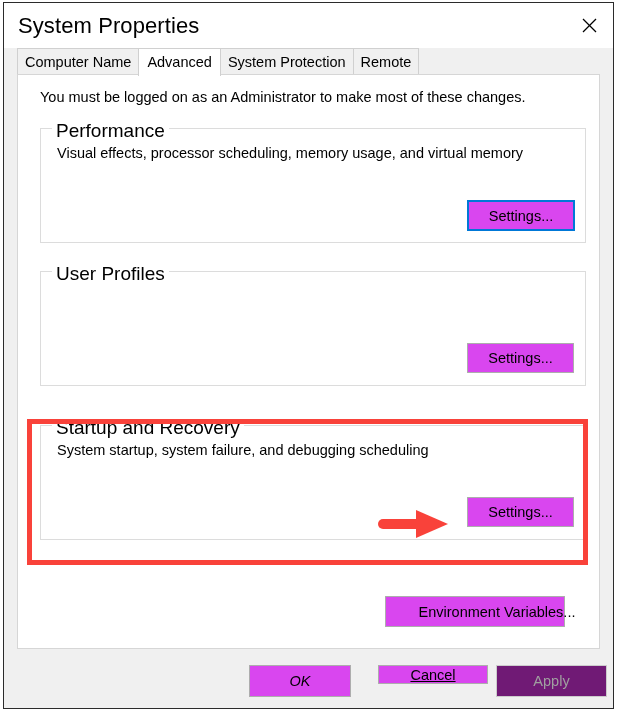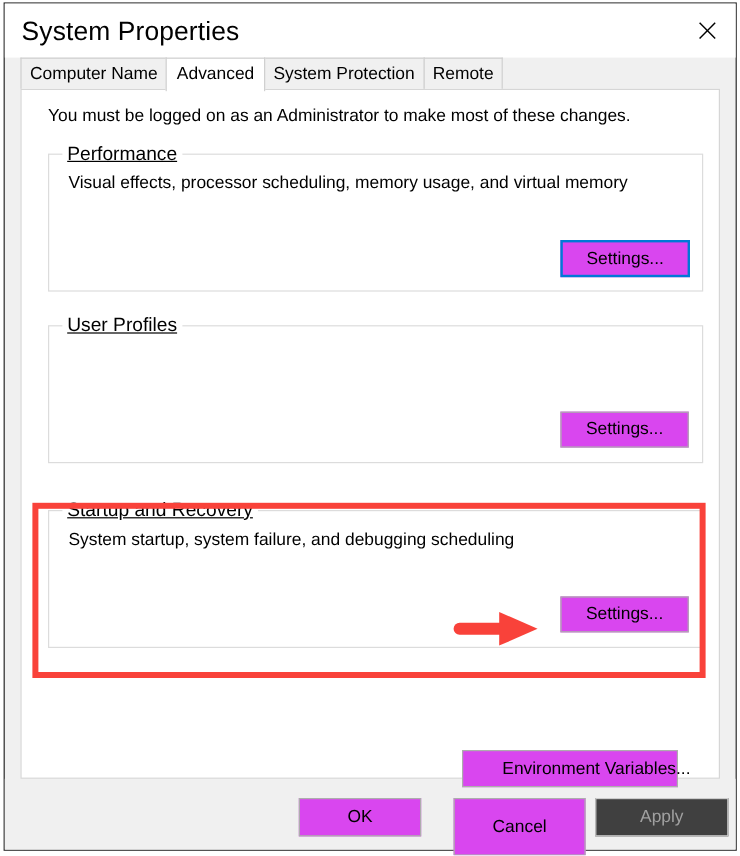--- a/index.html
+++ b/index.html
@@ -124,24 +124,23 @@
     box-sizing: border-box;
     border: 1px solid #dcdcdc;
     background: transparent;
   }
   .group-legend {
     position: absolute;
     top: -9px;
     left: 11px;
     background: #ffffff;
     padding: 0 4px;
-    font-size: 16px;
-    color: #000000;
-    white-space: nowrap;
-    text-decoration: underline;
+    font-size: 19px;
+    color: #000000;
+    white-space: nowrap;
   }
   .group-desc {
     position: absolute;
     left: 16px;
     top: 16px;
     font-size: 14.5px;
     color: #000000;
     white-space: nowrap;
   }
 
@@ -158,21 +157,21 @@
     justify-content: center;
     cursor: default;
     white-space: nowrap;
     padding: 0;
   }
   .btn.focused {
     border: 2px solid #0078d7;
   }
   .btn.disabled {
     color: #a0a0a0;
-    background: #404040;
+    background: #701a75;
     border-color: #cccccc;
   }
   .btn-abs { position: absolute; }
 
   
   .footer {
     position: relative;
     flex: 1;
     background: #f0f0f0;
   }
@@ -229,27 +228,27 @@
         <div class="group-legend">User Profiles</div>
         <div class="btn btn-abs" style="right:11px; bottom:12px; width:107px; height:30px;">Settings...</div>
       </div>
 
       <div class="groupbox" style="left:22px; top:338px; width:546px; height:115px;margin-top:12px;">
         <div class="group-legend">Startup and Recovery</div>
         <div class="group-desc">System startup, system failure, and debugging scheduling</div>
         <div class="btn btn-abs" style="right:11px; bottom:12px; width:107px; height:30px;">Settings...</div>
       </div>
 
-      <div class="btn btn-abs" style="right:34px; top:550px; width:180px; height:31px;padding-left:44px;">Environment Variables...</div>
+      <div class="btn btn-abs" style="right:34px; top:521px; width:180px; height:31px;padding-left:44px;">Environment Variables...</div>
 
     </div>
 
     <div class="footer">
-      <div class="btn btn-abs" style="left:245px; top:16px; width:102px; height:32px;">OK</div>
-      <div class="btn btn-abs" style="left:374px; top:16px; width:110px; height:48px;">Cancel</div>
+      <div class="btn btn-abs" style="left:245px; top:16px; width:102px; height:32px;font-style:italic;">OK</div>
+      <div class="btn btn-abs" style="left:374px; top:16px; width:110px; height:19px;text-decoration:underline;">Cancel</div>
       <div class="btn btn-abs disabled" style="left:492px; top:16px; width:111px; height:32px;">Apply</div>
     </div>
 
   </div>
 
   <div class="annotation-box" style="left:27px; top:419px; width:561px; height:146px;"></div>
 
   <div class="annotation-arrow" style="left:376px; top:506px; width:78px; height:36px;">
     <svg width="78" height="36" viewBox="0 0 78 36" aria-hidden="true">
       <rect x="2" y="13" width="46" height="10" rx="5" ry="5" fill="#f9423a"></rect>

